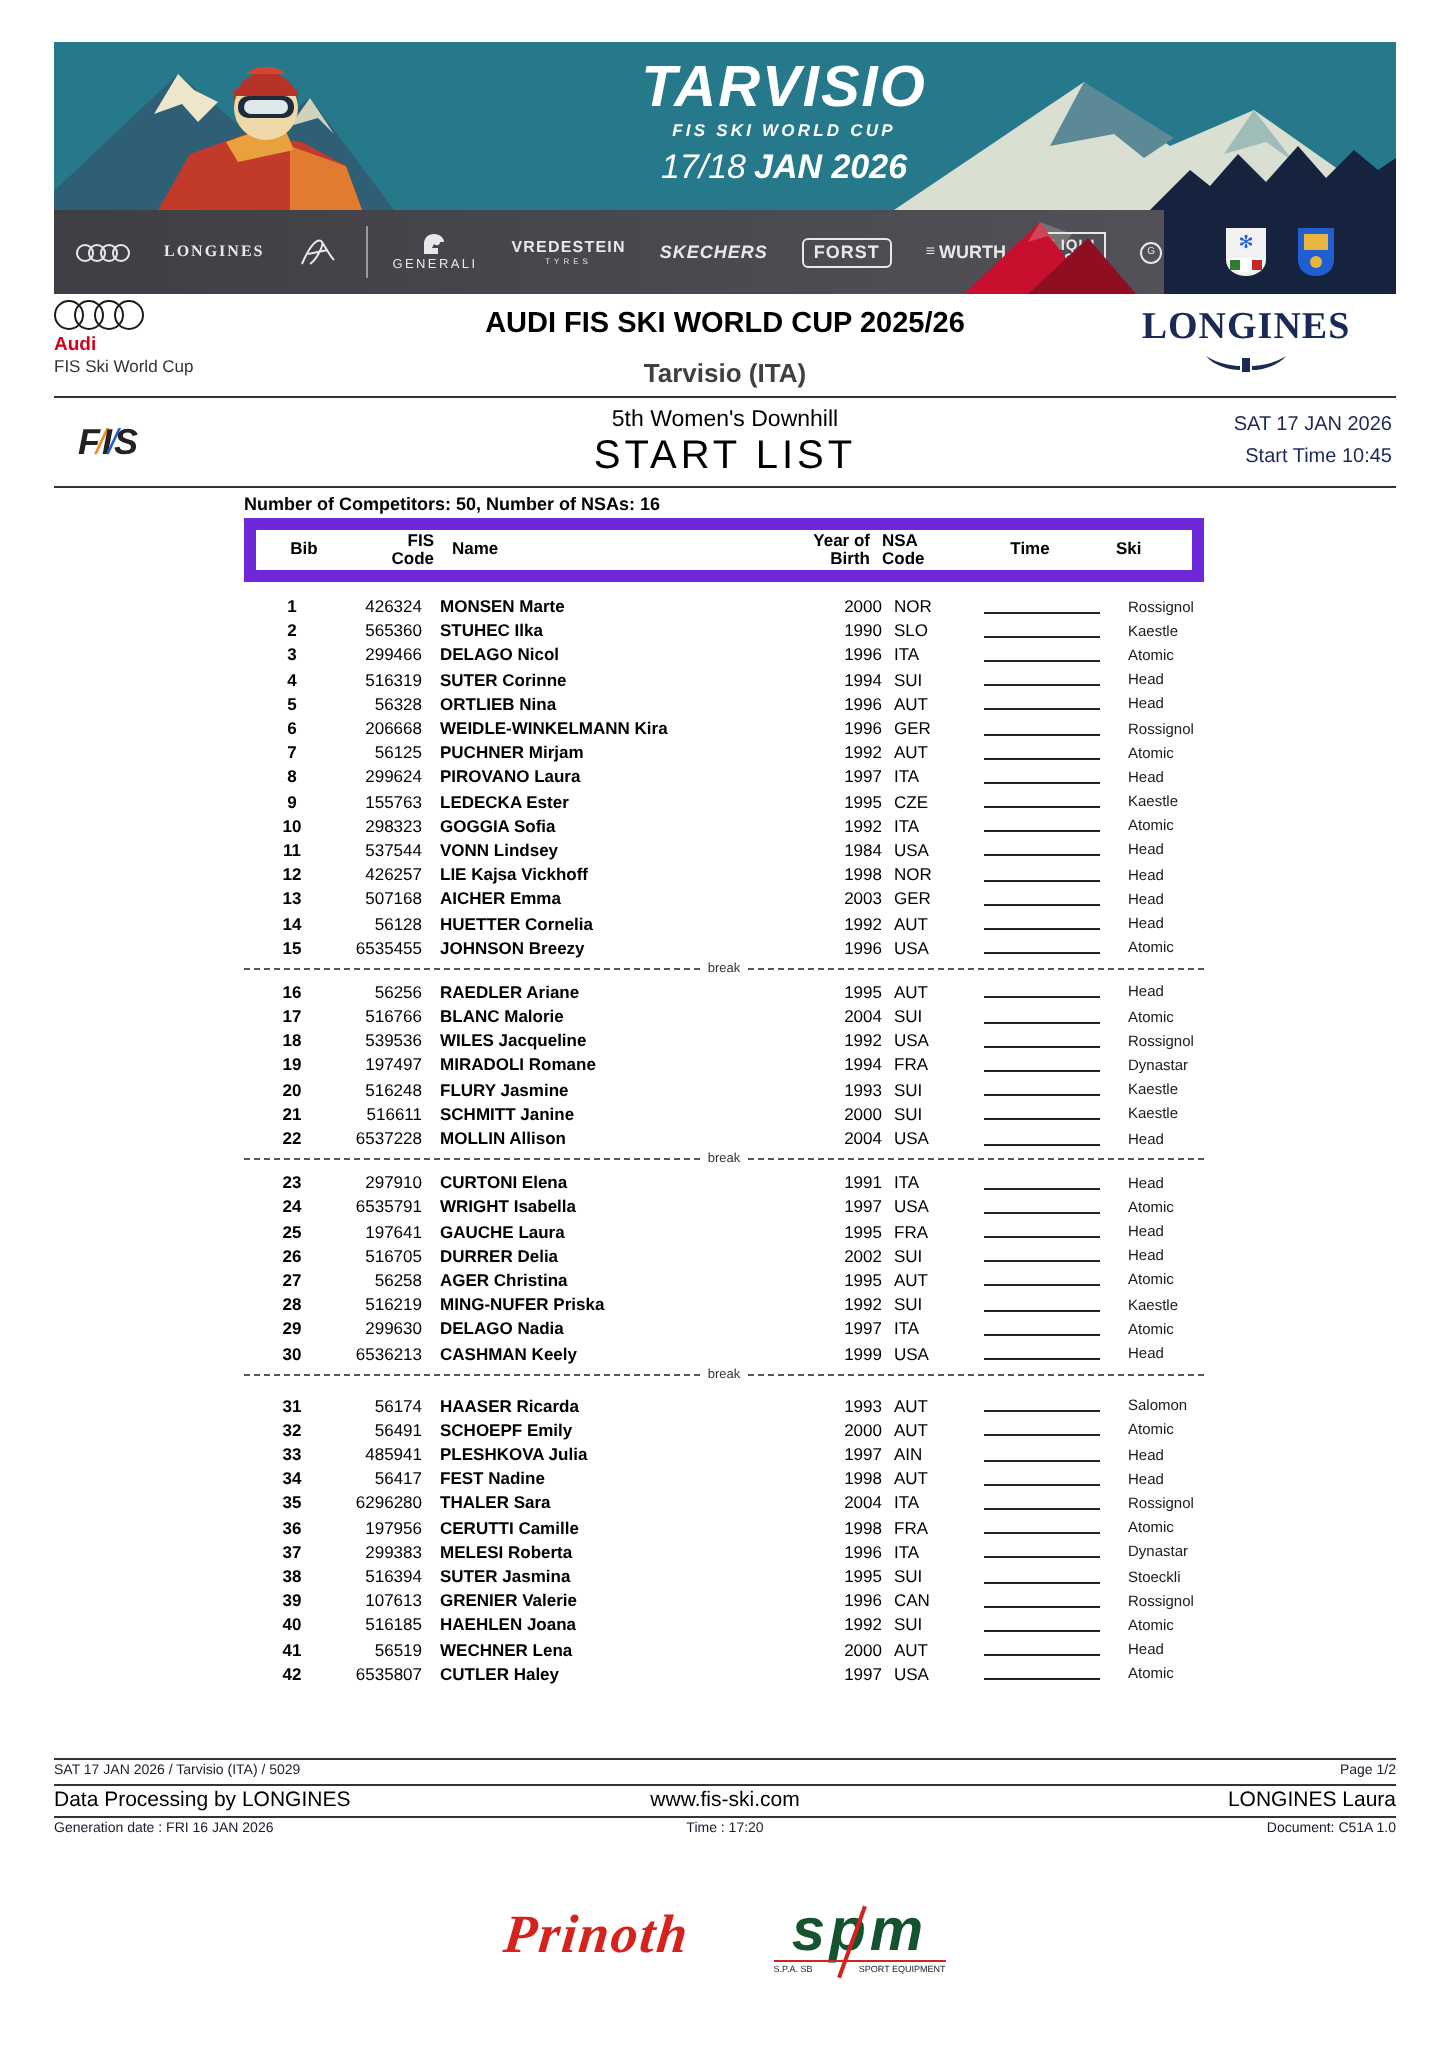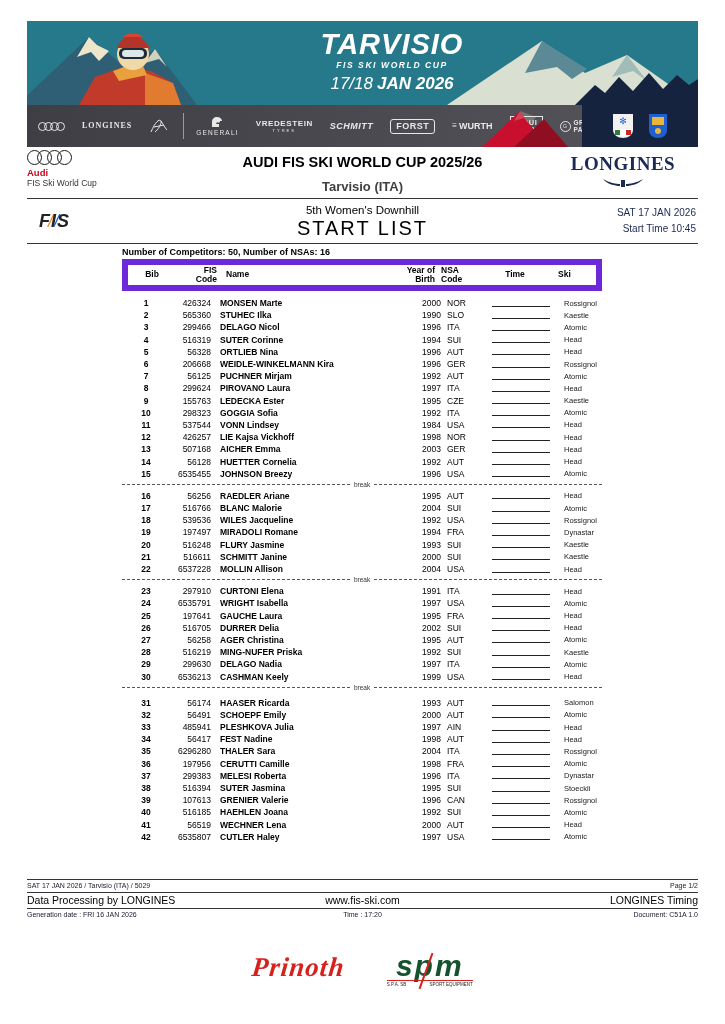--- a/index.html
+++ b/index.html
@@ -154,21 +154,21 @@
     <span class="sp generali">
       <svg width="14" height="12" viewBox="0 0 14 12">
           <path d="M2,11 L2,6 C2,3 4,1 7,1 C10,1 12,3 12,5 L10,5 C10,7 8,7 7,6 L6,8 L9,8 L9,11 Z" fill="#e8e8e8"></path>
         </svg>
       <span>GENERALI</span>
     </span>
     <span class="sp sp-gap vredestein">
       <span>VREDESTEIN</span>
       <small>TYRES</small>
     </span>
-    <span class="sp sp-gap skechers">SCHMITT</span>
+    <span class="sp sp-gap skechers">SKECHERS</span>
     <span class="sp sp-gap forst">FORST</span>
     <span class="sp sp-gap wurth">
       <span class="wmark">≡</span>
       <span>WURTH</span>
     </span>
     <span class="sp sp-gap liqui">
       <span>LIQUI</span>
       <span>MOLY</span>
     </span>
     <span class="sp sp-gap grana">
@@ -750,21 +750,21 @@
   <div class="footer">
     <div class="frule"></div>
     <div class="frow-sm">
       <span class="fl">SAT 17 JAN 2026 / Tarvisio (ITA) / 5029</span>
       <span class="fr">Page 1/2</span>
     </div>
     <div class="frule"></div>
     <div class="frow-md">
       <span class="fl">Data Processing by LONGINES</span>
       <span class="fc">www.fis-ski.com</span>
-      <span class="fr">LONGINES Timing</span>
+      <span class="fr">LONGINES Laura</span>
     </div>
     <div class="frule"></div>
     <div class="frow-sm">
       <span class="fl">Generation date : FRI 16 JAN 2026</span>
       <span class="fc">Time : 17:20</span>
       <span class="fr">Document: C51A 1.0</span>
     </div>
   </div>
 
   <div class="bottom-logos">

